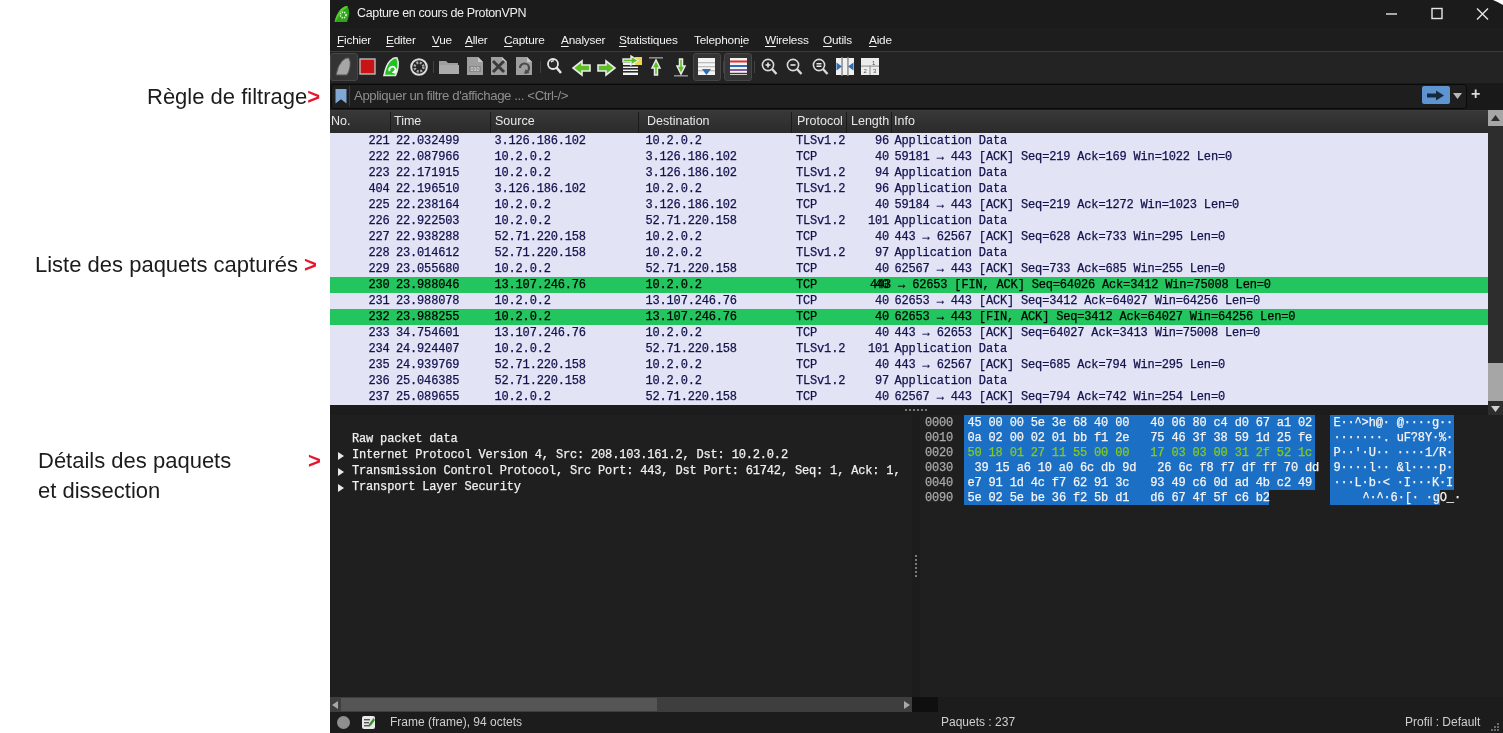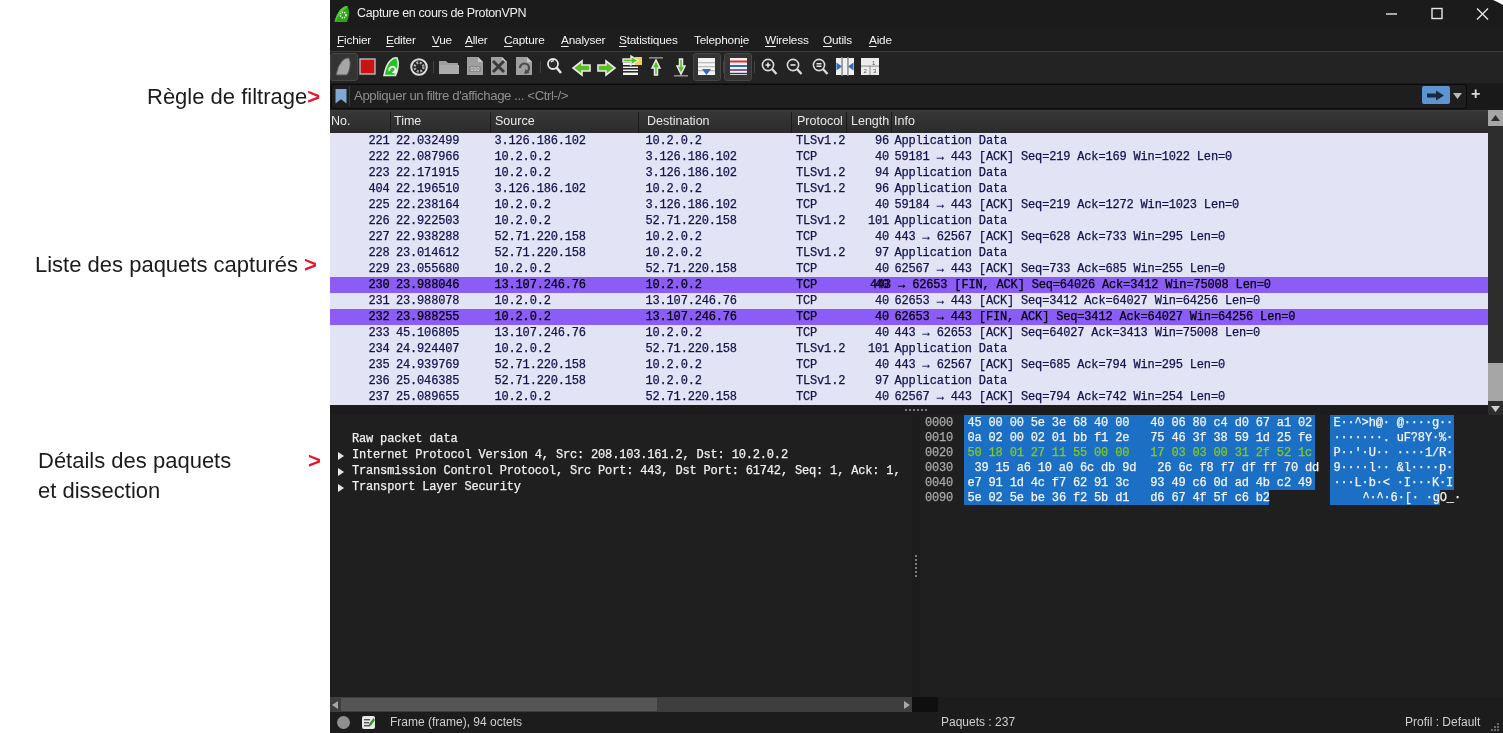--- a/index.html
+++ b/index.html
@@ -6,21 +6,21 @@
 .abs{position:absolute;}
 .mono{font-family:"Liberation Mono",monospace;font-size:12px;letter-spacing:-0.17px;white-space:pre;-webkit-text-stroke:0.25px currentColor;}
 .note{color:#1c1c1c;font-size:22px;white-space:nowrap;}
 .red{color:#e8152b;font-weight:bold;}
 #win{position:absolute;left:330px;top:0;width:1173px;height:733px;background:#1c1c1c;}
 .mi{position:absolute;top:5px;color:#f2f2f2;font-size:11.8px;letter-spacing:-0.2px;white-space:nowrap;}
 .mi u{text-decoration-thickness:1px;text-underline-offset:2px;}
 .hc{position:absolute;top:3px;color:#e8e8e8;font-size:12.5px;}
 .hsep{position:absolute;top:1px;width:1px;height:21px;background:#1a1a1a;}
 .prow{position:absolute;left:0;width:1158px;height:16px;background:#e3e3f6;}
-.prow.gray{background:#8b5cf6;}
+.prow.gray{background:#22c55e;}
 .pc{position:absolute;top:1px;color:#12124e;}
 .gray .pc{color:#000;}
 .drow{position:absolute;left:0;height:16px;width:582px;color:#f0f0f0;}
 .drow .mono{position:absolute;left:22px;top:1px;}
 .tri{position:absolute;left:8px;top:4.5px;width:0;height:0;border-left:6px solid #e8e8e8;border-top:4px solid transparent;border-bottom:4px solid transparent;}
 </style></head>
 <body>
 <div id="stage">
   <div class="abs note" style="left:35px;top:252px;">Liste des paquets capturés <span class="red">&gt;</span></div>
   <div class="abs note" style="left:147px;top:84px;">Règle de filtrage<span class="red">&gt;</span></div>
@@ -308,21 +308,21 @@
           <span class="pc mono" style="left:38.5px;">232</span>
           <span class="pc mono" style="left:66px;">23.988255</span>
           <span class="pc mono" style="left:164.5px;">10.2.0.2</span>
           <span class="pc mono" style="left:315.5px;">13.107.246.76</span>
           <span class="pc mono" style="left:466px;">TCP</span>
           <span class="pc mono" style="left:545px;">40</span>
           <span class="pc mono" style="left:564.5px;">62653 → 443 [FIN, ACK] Seq=3412 Ack=64027 Win=64256 Len=0</span>
         </div>
       <div class="prow" style="top:192px;">
           <span class="pc mono" style="left:38.5px;">233</span>
-          <span class="pc mono" style="left:66px;">45.106805</span>
+          <span class="pc mono" style="left:66px;">34.754601</span>
           <span class="pc mono" style="left:164.5px;">13.107.246.76</span>
           <span class="pc mono" style="left:315.5px;">10.2.0.2</span>
           <span class="pc mono" style="left:466px;">TCP</span>
           <span class="pc mono" style="left:545px;">40</span>
           <span class="pc mono" style="left:564.5px;">443 → 62653 [ACK] Seq=64027 Ack=3413 Win=75008 Len=0</span>
         </div>
       <div class="prow" style="top:208px;">
           <span class="pc mono" style="left:38.5px;">234</span>
           <span class="pc mono" style="left:66px;">24.924407</span>
           <span class="pc mono" style="left:164.5px;">10.2.0.2</span>

